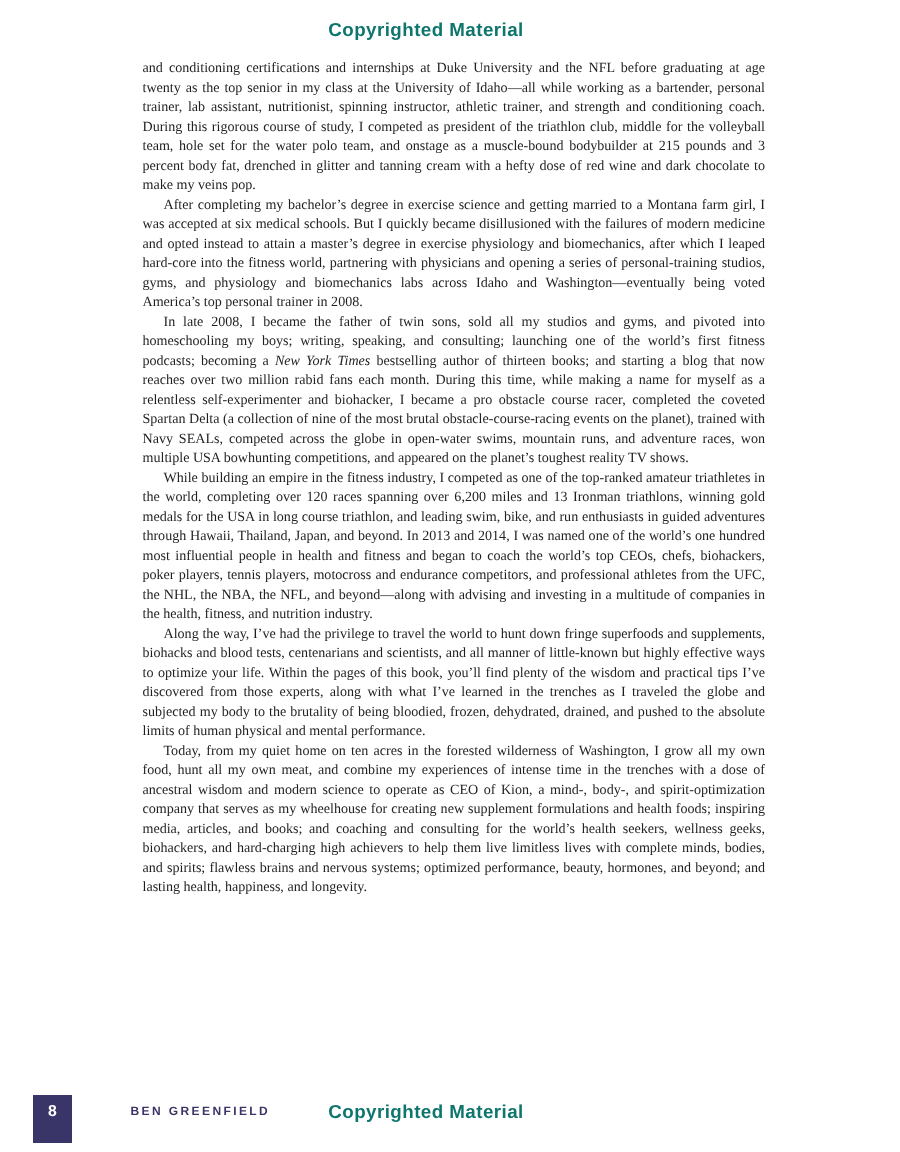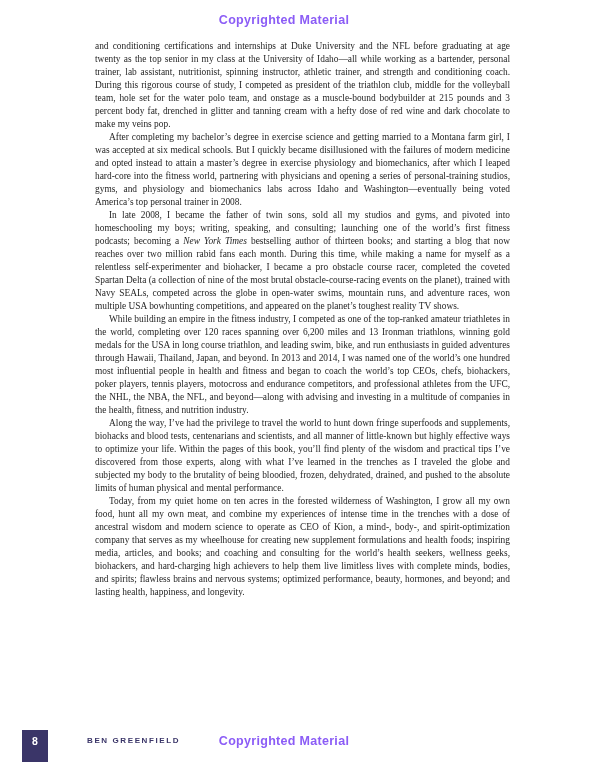--- a/index.html
+++ b/index.html
@@ -16,21 +16,21 @@
   }
   .copyright-notice {
     position: absolute;
     left: 0;
     width: 568px;
     text-align: center;
     font-family: "Liberation Sans", sans-serif;
     font-weight: bold;
     font-size: 12.5px;
     letter-spacing: 0.3px;
-    color: #8b5cf6;
+    color: #0f766e;
   }
   .copyright-notice.top { top: 13px; }
   .copyright-notice.bottom { top: 734px; }
   .page-body {
     position: absolute;
     left: 95px;
     top: 40px;
     width: 415px;
     height: 690px;
     overflow: hidden;

